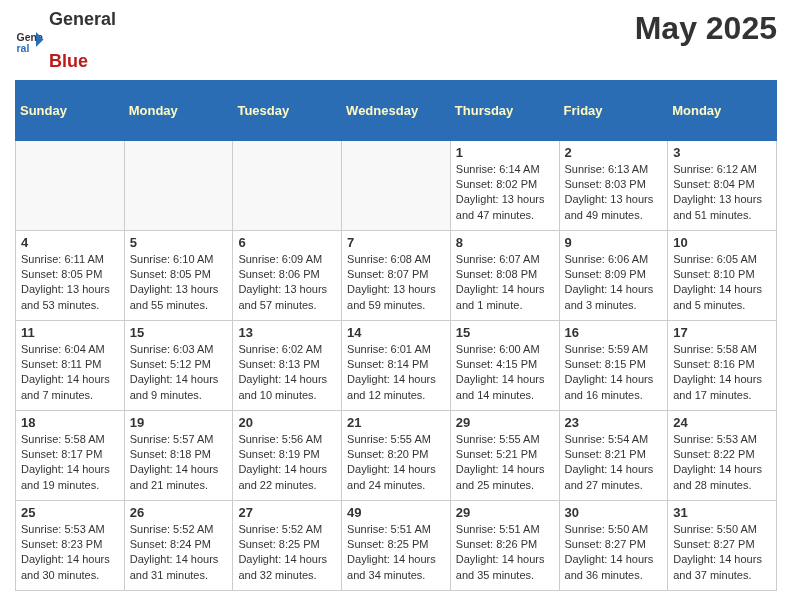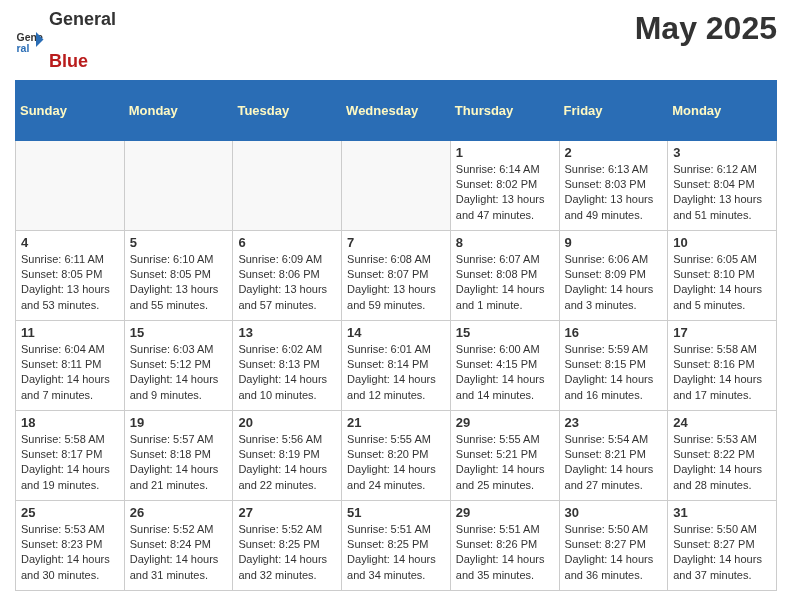--- a/index.html
+++ b/index.html
@@ -294,21 +294,21 @@
 Sunset: 8:24 PM
 Daylight: 14 hours and 31 minutes.</div>
         </td>
         <td>
           <div class="day-number">27</div>
           <div class="day-info">Sunrise: 5:52 AM
 Sunset: 8:25 PM
 Daylight: 14 hours and 32 minutes.</div>
         </td>
         <td>
-          <div class="day-number">51</div>
+          <div class="day-number">49</div>
           <div class="day-info">Sunrise: 5:51 AM
 Sunset: 8:25 PM
 Daylight: 14 hours and 34 minutes.</div>
         </td>
         <td>
           <div class="day-number">29</div>
           <div class="day-info">Sunrise: 5:51 AM
 Sunset: 8:26 PM
 Daylight: 14 hours and 35 minutes.</div>
         </td>

